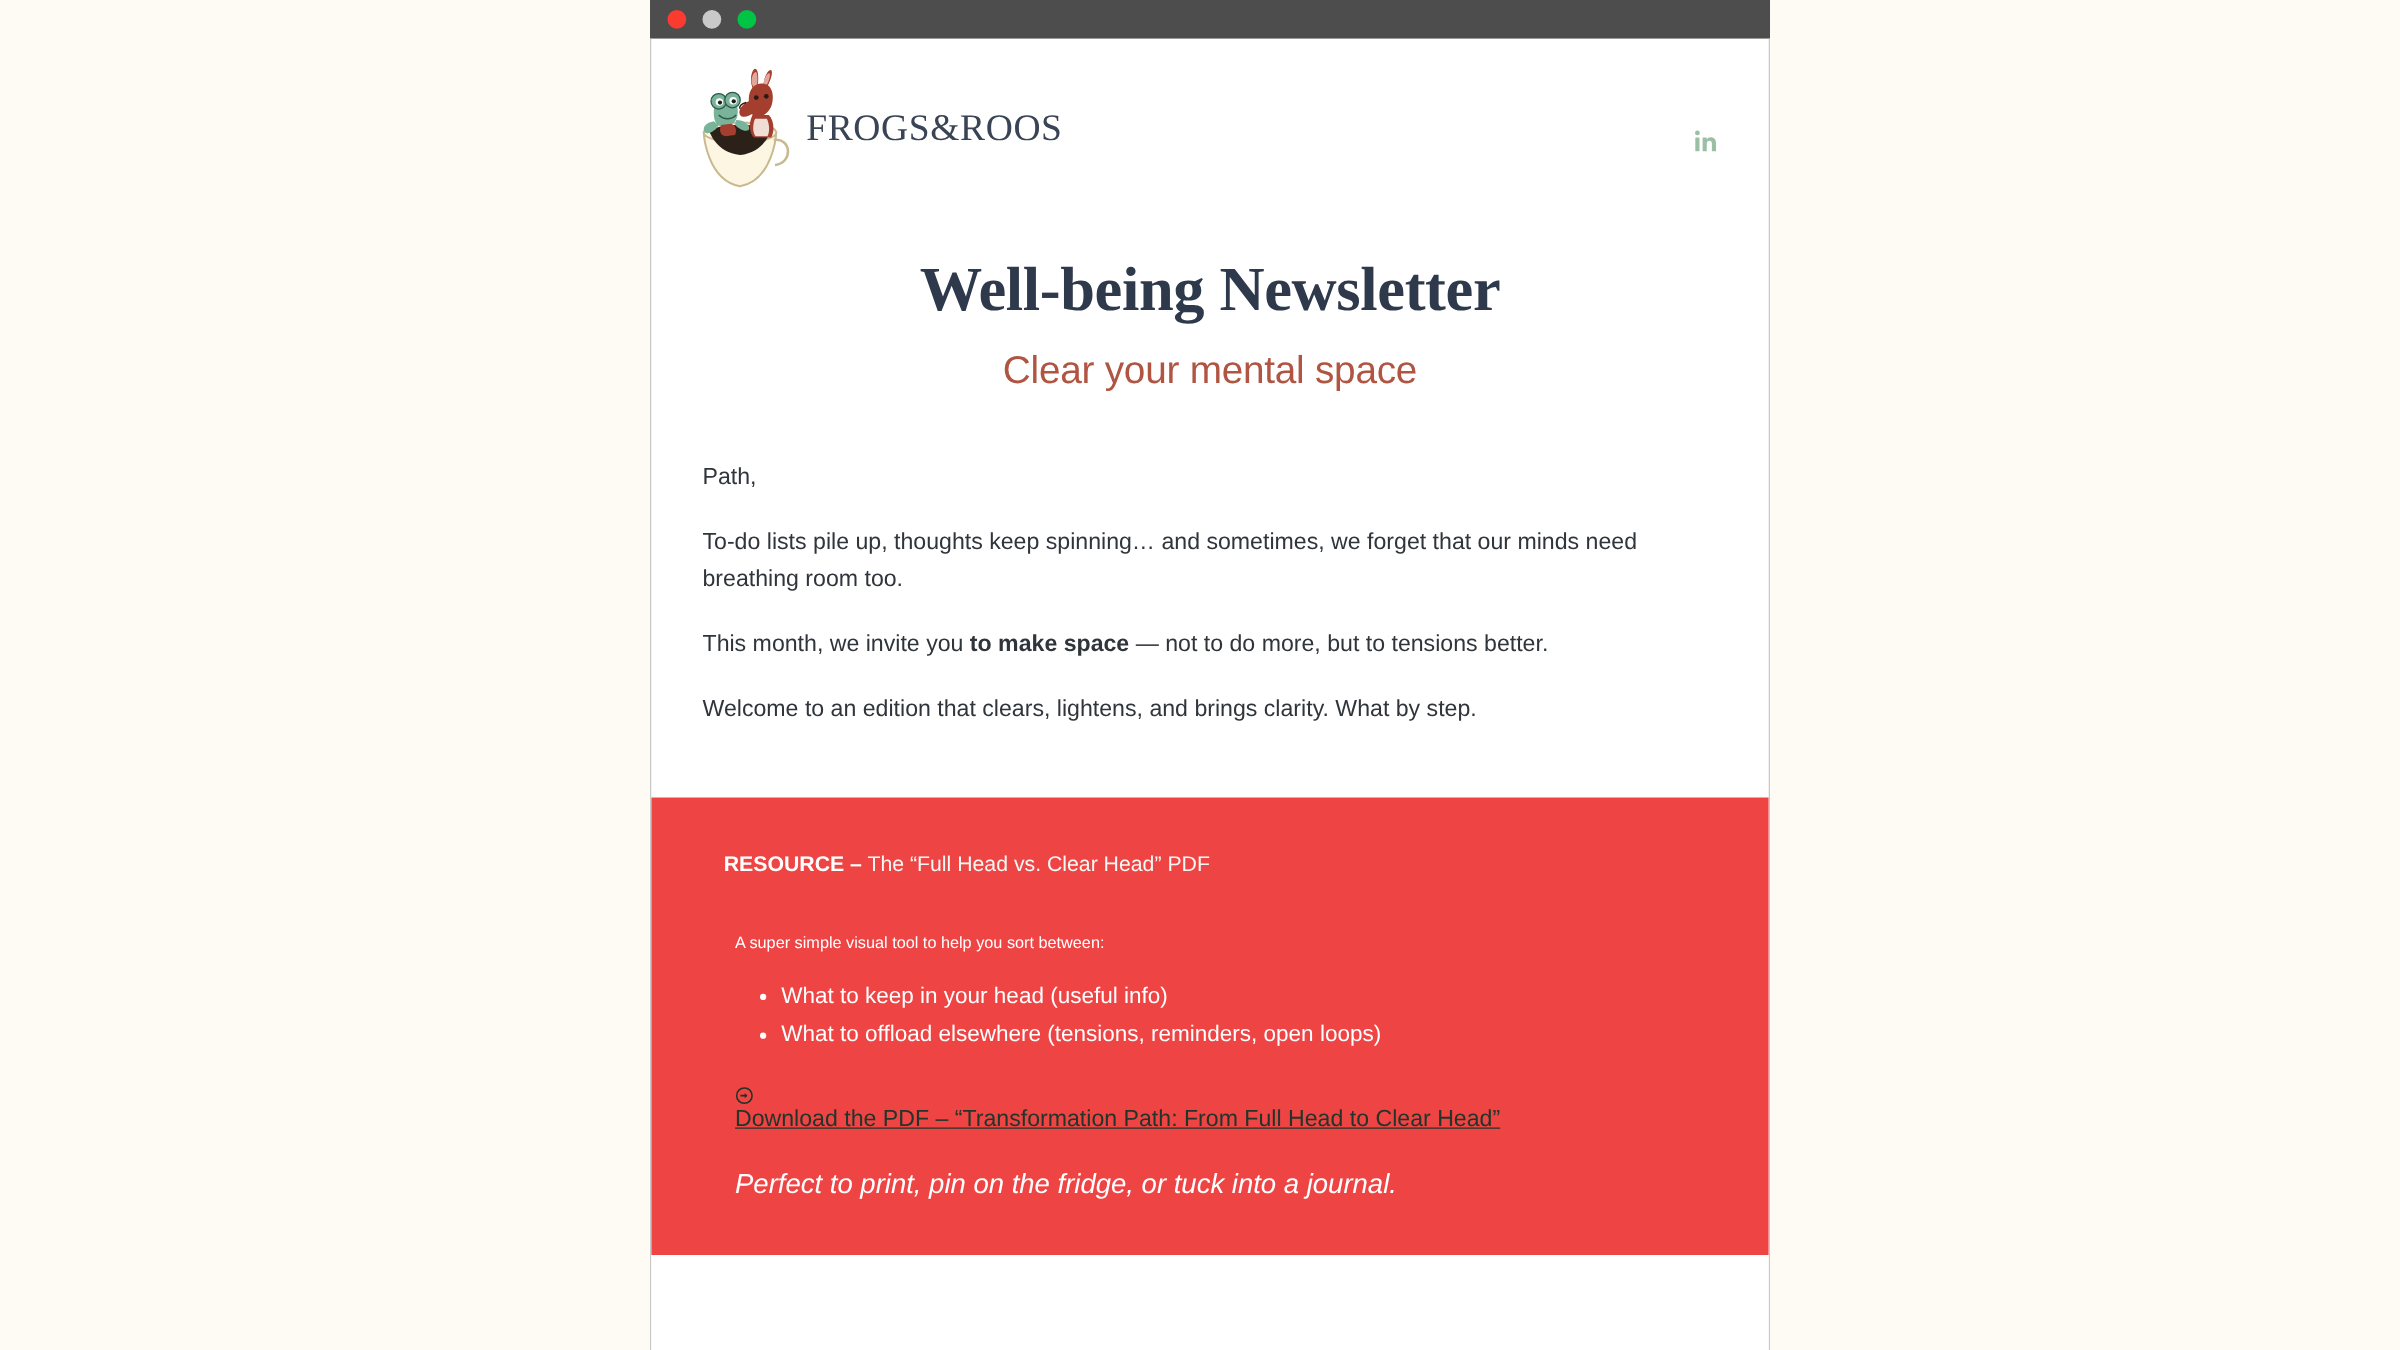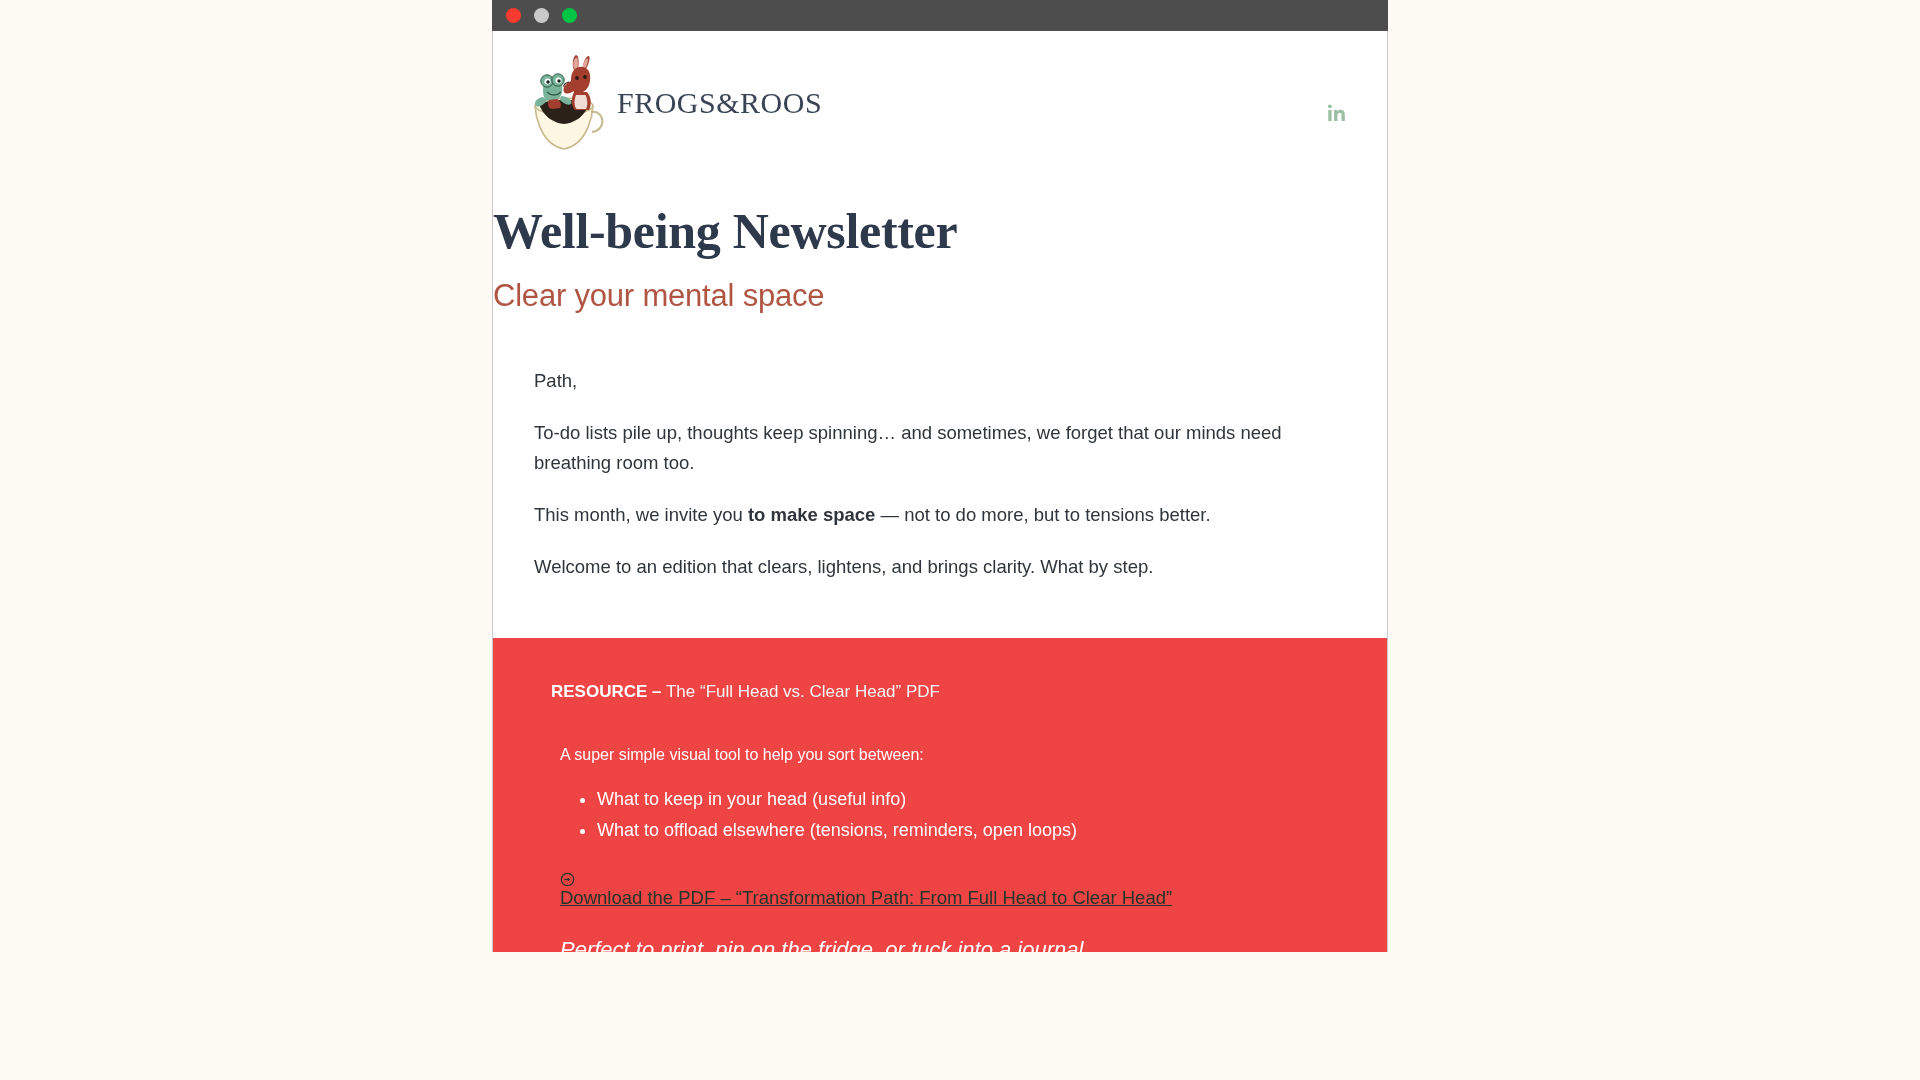--- a/index.html
+++ b/index.html
@@ -10,24 +10,24 @@
     width: 1920px;
     height: 1080px;
     background: #fdfbf3;
     font-family: "Liberation Sans", sans-serif;
     overflow: hidden;
   }
 
   
   #window {
     position: absolute;
-    left: 492px;
+    left: 520px;
     top: 0;
     width: 896px;
-    height: 952px;
+    height: 1080px;
   }
 
   #titlebar {
     height: 31px;
     background: #4d4d4d;
     display: flex;
     align-items: center;
     padding-left: 14px;
     box-sizing: border-box;
   }
@@ -89,21 +89,21 @@
     margin-top: 72px;
   }
   #linkedin-icon {
     width: 20px;
     height: 20px;
     color: #9bbfa5;
   }
 
   
   #hero {
-    text-align: left;
+    text-align: center;
     padding: 28px 0 0 0;
   }
   #newsletter-title {
     font-family: "Liberation Serif", serif;
     font-weight: bold;
     font-size: 50px;
     color: #2e3a4b;
     margin: 0;
     letter-spacing: -0.3px;
   }
@@ -139,21 +139,21 @@
     font-size: 17px;
     line-height: 1.4;
     margin: 0 0 42px 0;
     color: #f3f8f4;
   }
   #resource-heading .kicker {
     font-weight: bold;
     color: #ffffff;
   }
   #resource-intro {
-    font-size: 16px;
+    font-size: 13px;
     margin: 0 0 20px 9px;
     color: #ffffff;
   }
   #resource-list {
     margin: 0 0 26px 0;
     padding-left: 46px;
     font-size: 18px;
     line-height: 1.72;
     color: #ffffff;
   }

